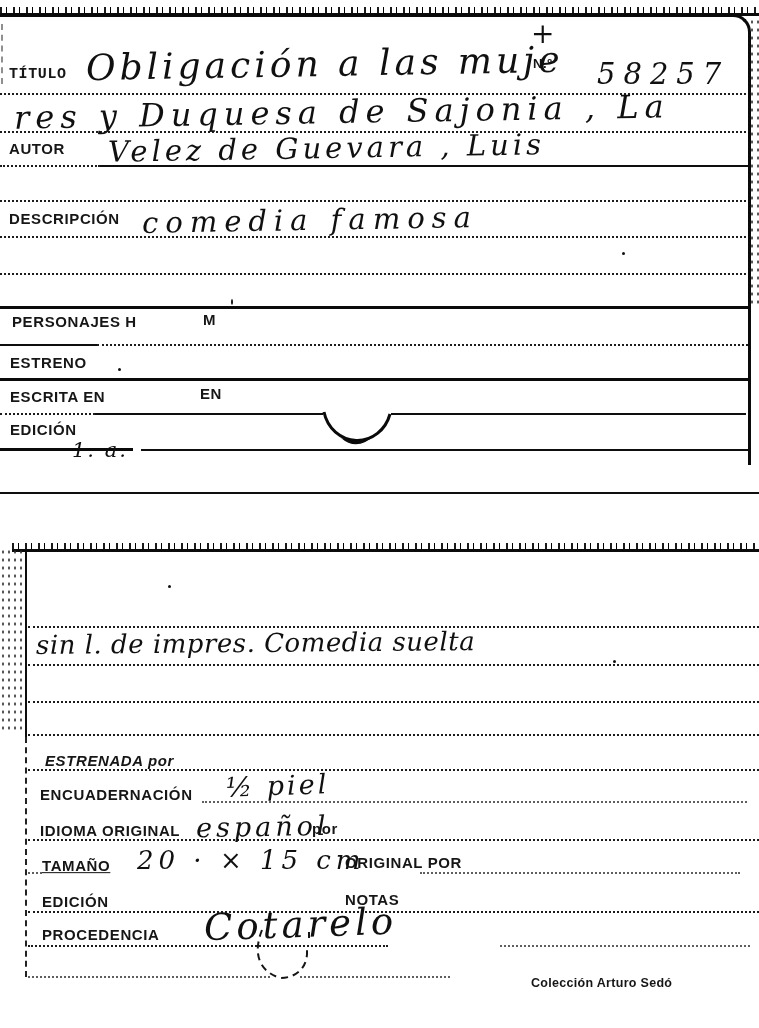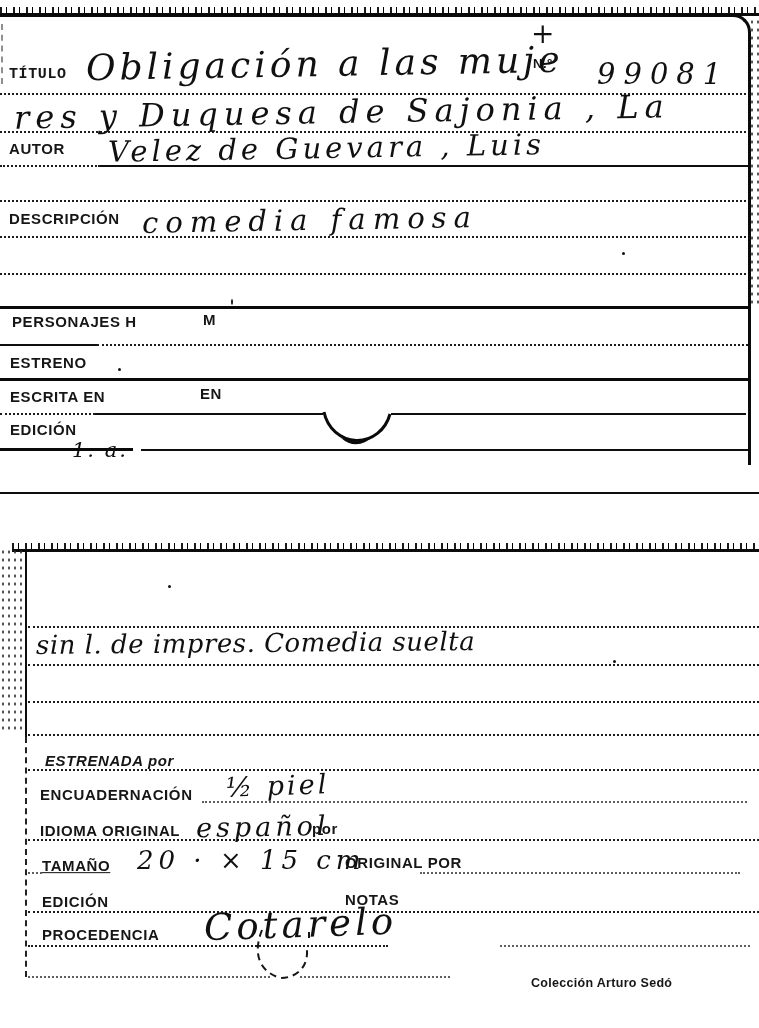--- a/index.html
+++ b/index.html
@@ -71,21 +71,21 @@
   <div class="lbl" style="left:9px;top:210px;">DESCRIPCIÓN</div>
   <div class="lbl" style="left:12px;top:313px;">PERSONAJES H</div>
   <div class="lbl" style="left:203px;top:311px;">M</div>
   <div class="lbl" style="left:10px;top:354px;">ESTRENO</div>
   <div class="lbl" style="left:10px;top:388px;">ESCRITA EN</div>
   <div class="lbl" style="left:200px;top:385px;">EN</div>
   <div class="lbl" style="left:10px;top:421px;">EDICIÓN</div>
 
   <div class="hw" style="left:531px;top:20px;font-size:28px;font-weight:400;">+</div>
   <div class="hw" style="left:86px;top:46px;font-size:36px;letter-spacing:4px;transform:rotate(-1deg);">Obligación a las muje</div>
-  <div class="hw" style="left:597px;top:60px;font-size:29px;letter-spacing:8px;">99081</div>
+  <div class="hw" style="left:597px;top:60px;font-size:29px;letter-spacing:8px;">58257</div>
   <div class="hw" style="left:14px;top:96px;font-size:32px;letter-spacing:6px;transform:rotate(-1deg);">res y Duquesa de Sajonia , La</div>
   <div class="hw" style="left:108px;top:134px;font-size:29px;letter-spacing:4px;transform:rotate(-1deg);">Velez de Guevara , Luis</div>
   <div class="hw" style="left:142px;top:206px;font-size:29px;letter-spacing:7px;transform:rotate(-1deg);">comedia famosa</div>
   <div class="hw" style="left:72px;top:440px;font-size:21px;letter-spacing:2px;">1. a.</div>
 
   <div class="artifact" style="left:622px;top:252px;width:3px;height:3px;"></div>
   <div class="artifact" style="left:231px;top:299px;width:2px;height:6px;"></div>
   <div class="artifact" style="left:118px;top:368px;width:3px;height:3px;"></div>
 
   <div class="rough" style="left:12px;top:543px;width:747px;"></div>

